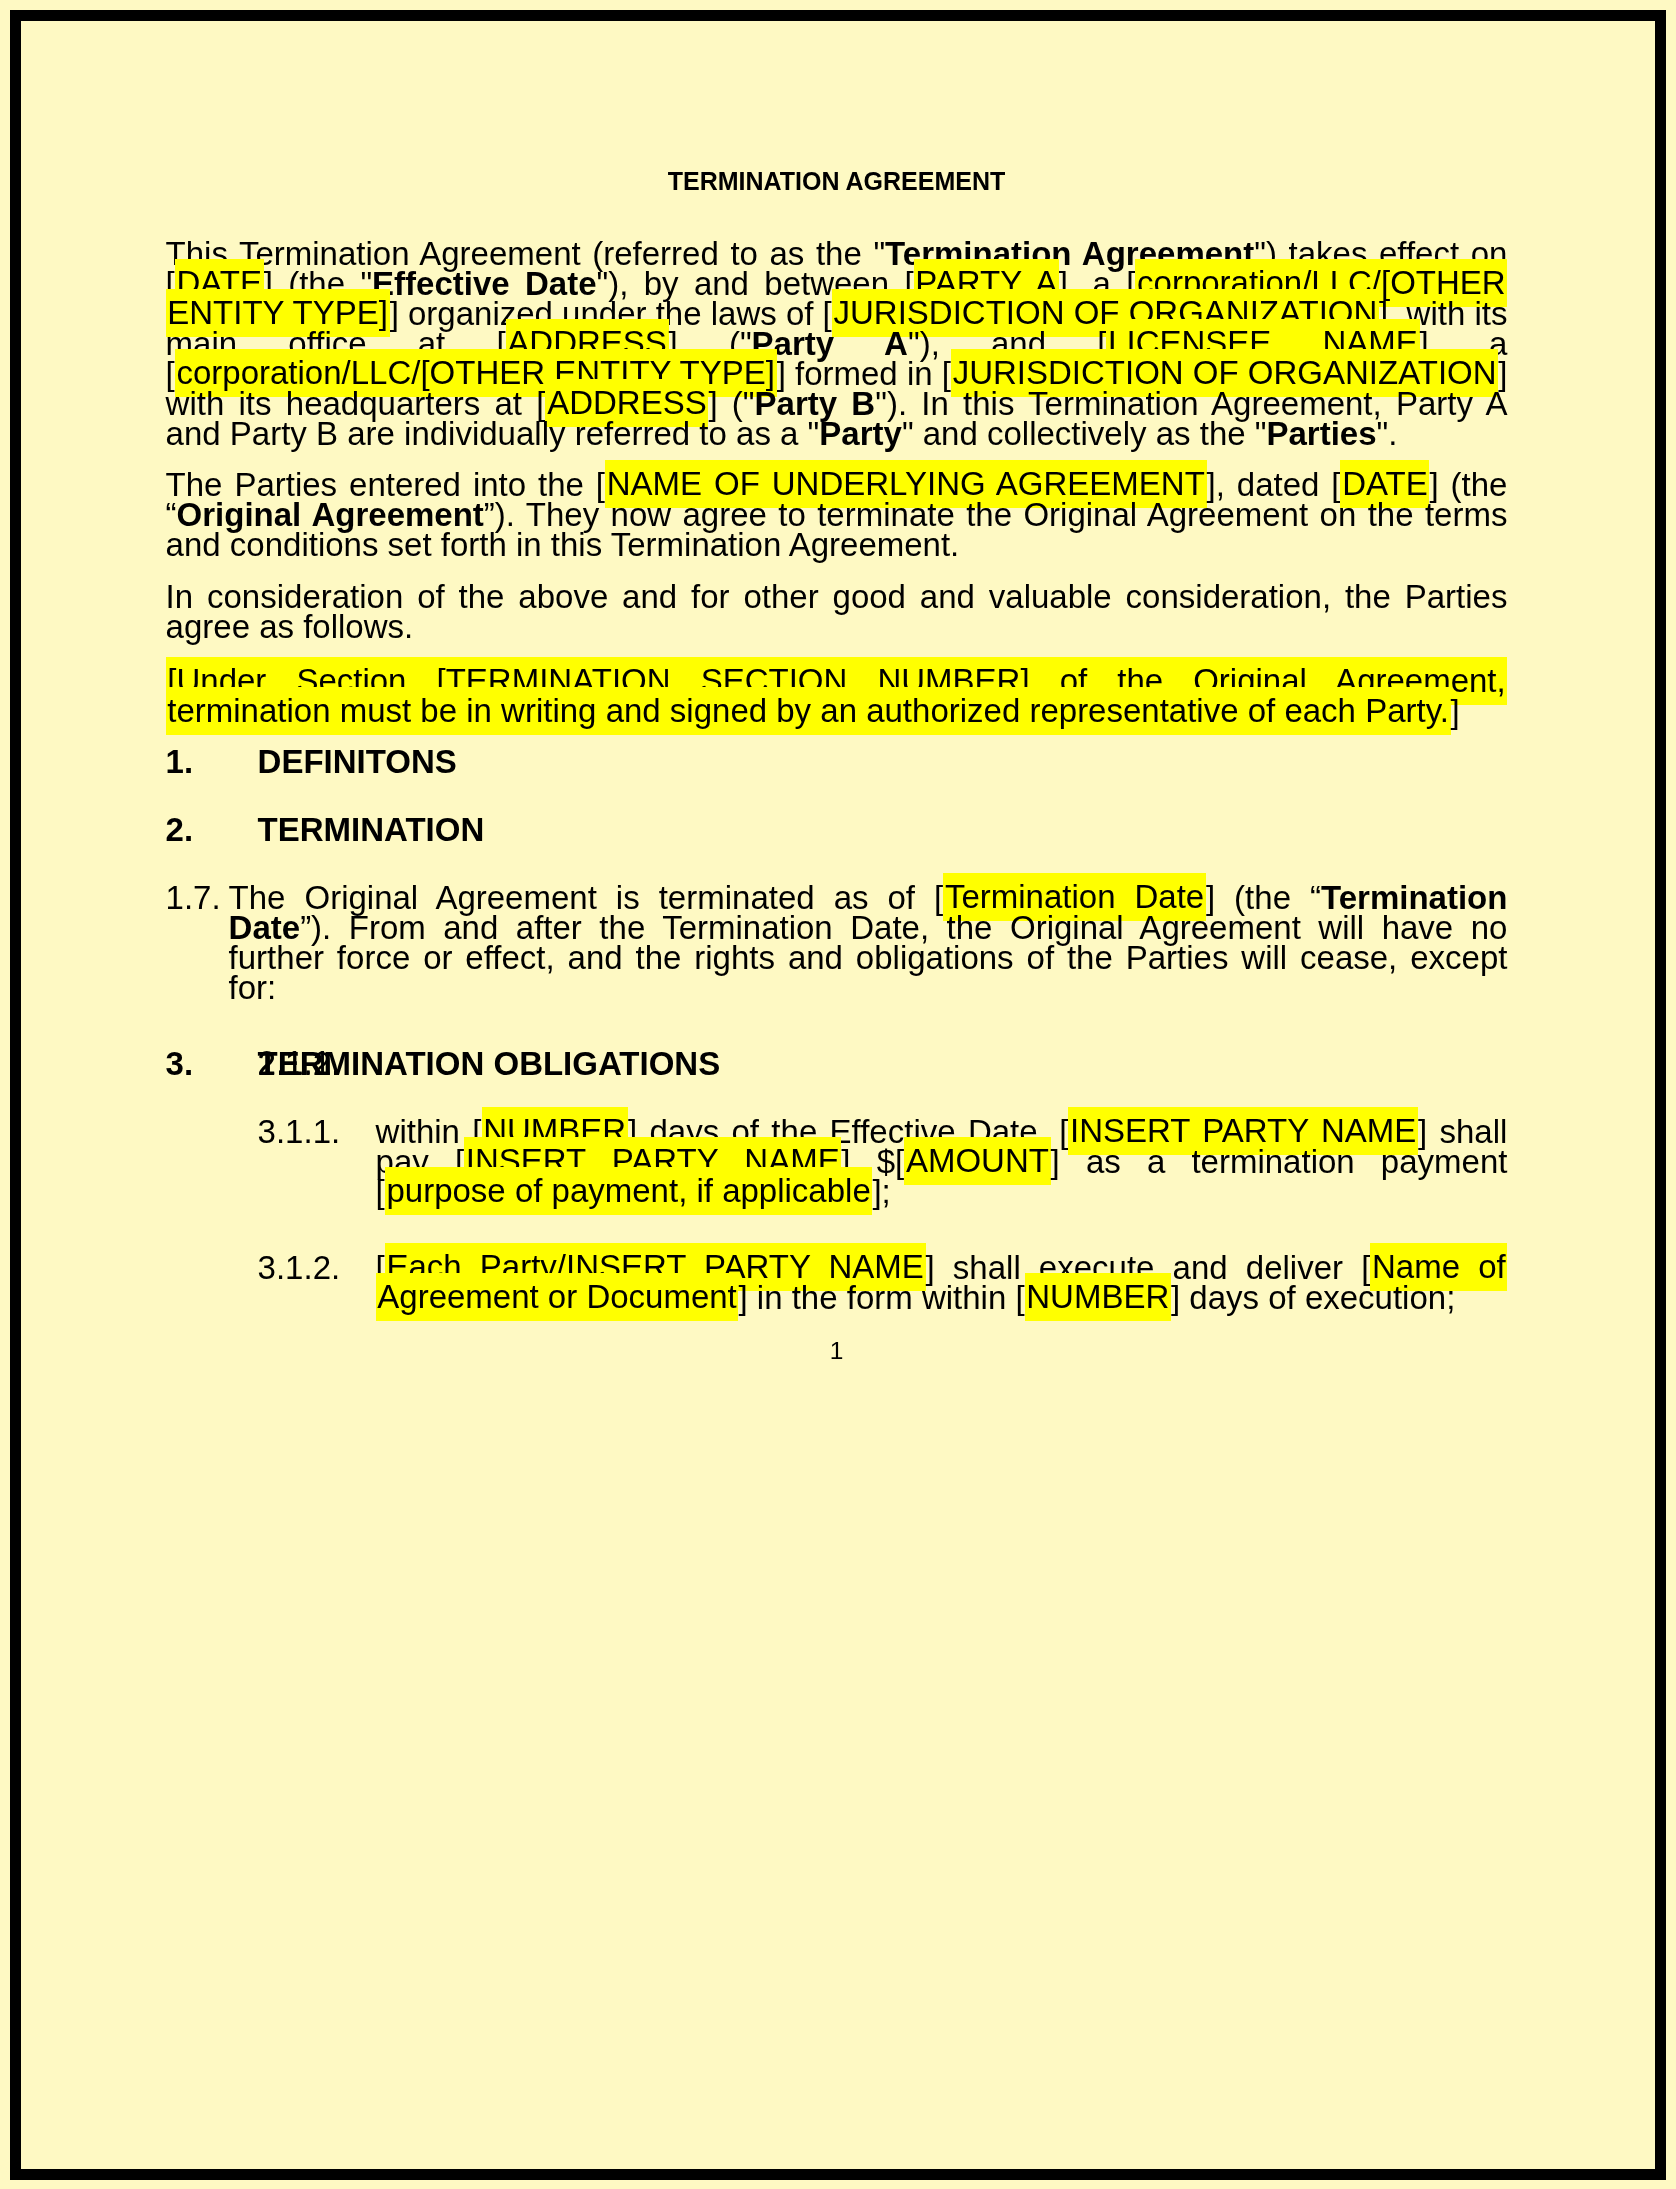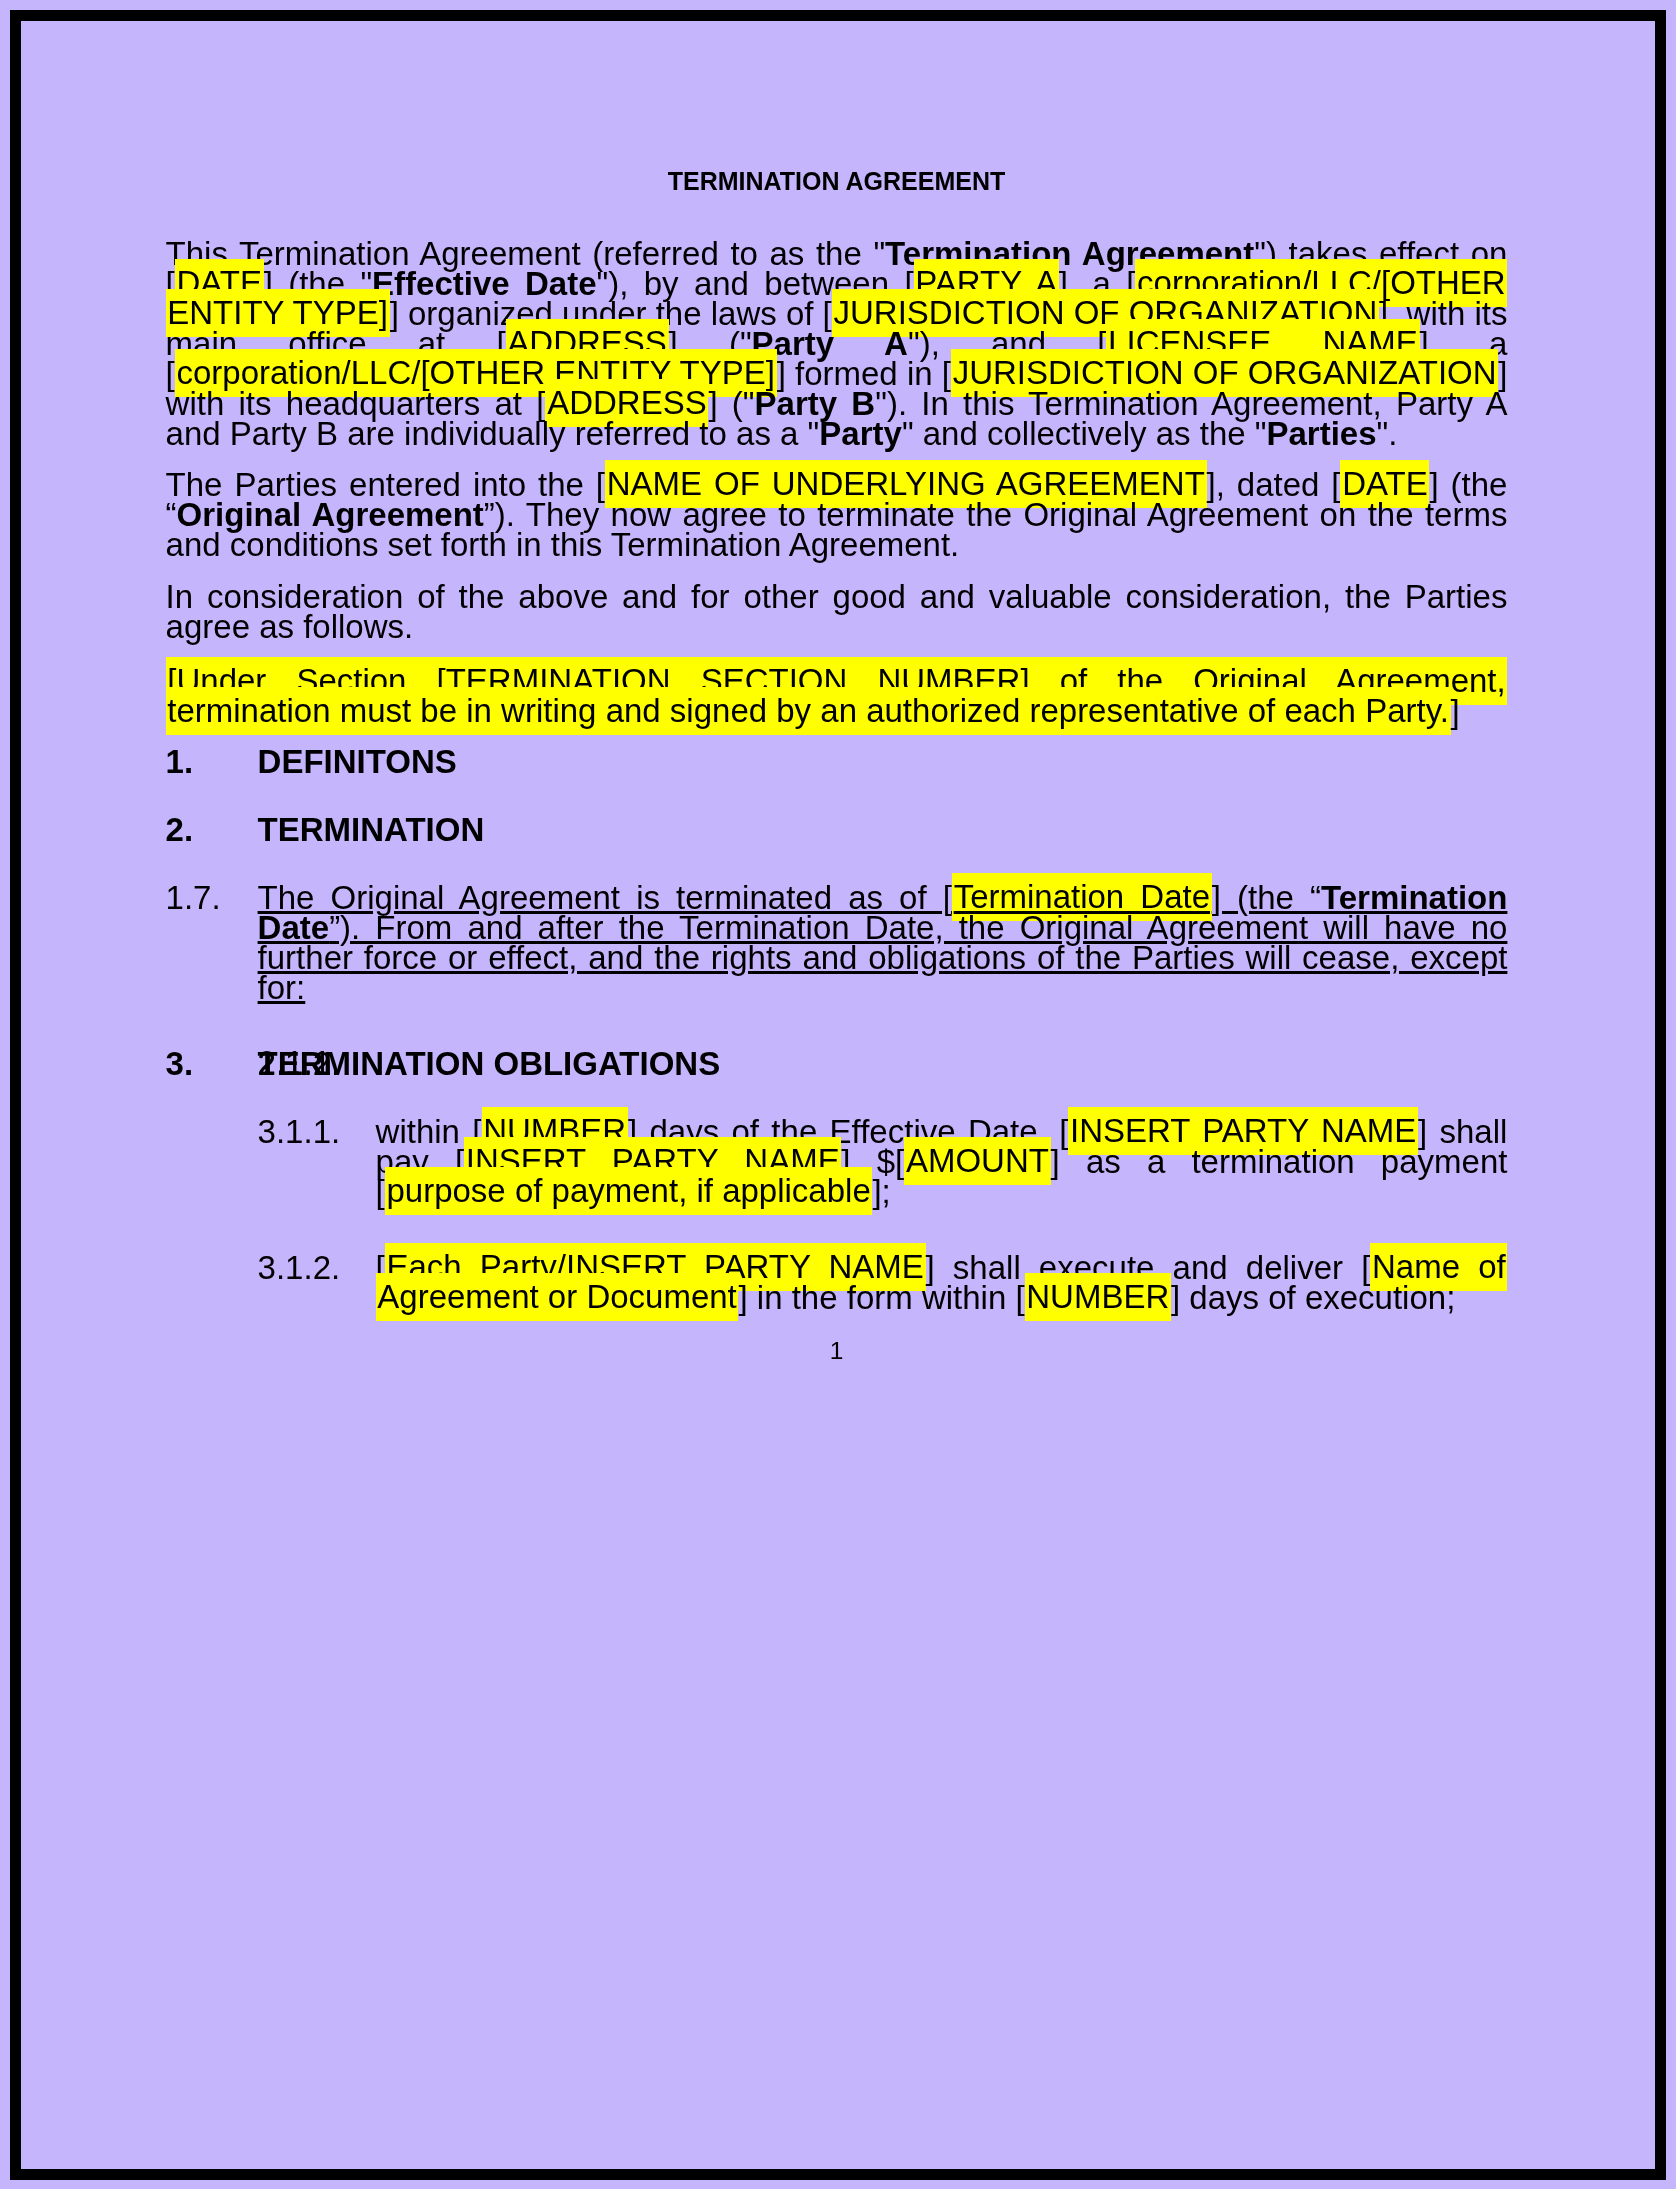--- a/index.html
+++ b/index.html
@@ -11,21 +11,21 @@
     width: 1676px;
     height: 2190px;
     position: relative;
     overflow: hidden;
     font-family: "Liberation Sans", sans-serif;
     color: #000;
   }
   .page {
     position: absolute;
     inset: 0;
-    background: #c4b5fd;
+    background: #fef9c3;
   }
   .frame {
     position: absolute;
     left: 9.6px;
     top: 9.6px;
     right: 9.6px;
     bottom: 9.6px;
     border: 11.4px solid #000;
     box-sizing: border-box;
     padding: 141px 148px 0 145px;
@@ -46,21 +46,21 @@
   .paragraph { text-align: justify; }
   .num {
     position: absolute;
     left: 0;
     top: 0;
     white-space: nowrap;
   }
   .heading { font-weight: bold; }
   .heading .txt { margin-left: 92px; text-align: left; }
   .indented { margin-left: 92px; text-align: justify; }
-  .sub .txt { margin-left: 92px; text-align: justify; text-decoration: underline; }
+  .sub .txt { margin-left: 63px; text-align: justify; }
   .subsub .num { left: 92px; }
   .subsub .txt { margin-left: 210px; text-align: justify; }
   .bold { font-weight: bold; }
   .hl {
     background: var(--hl, #ffff00);
     padding: 5.2px 1.7px;
     box-decoration-break: clone;
     -webkit-box-decoration-break: clone;
   }
   

